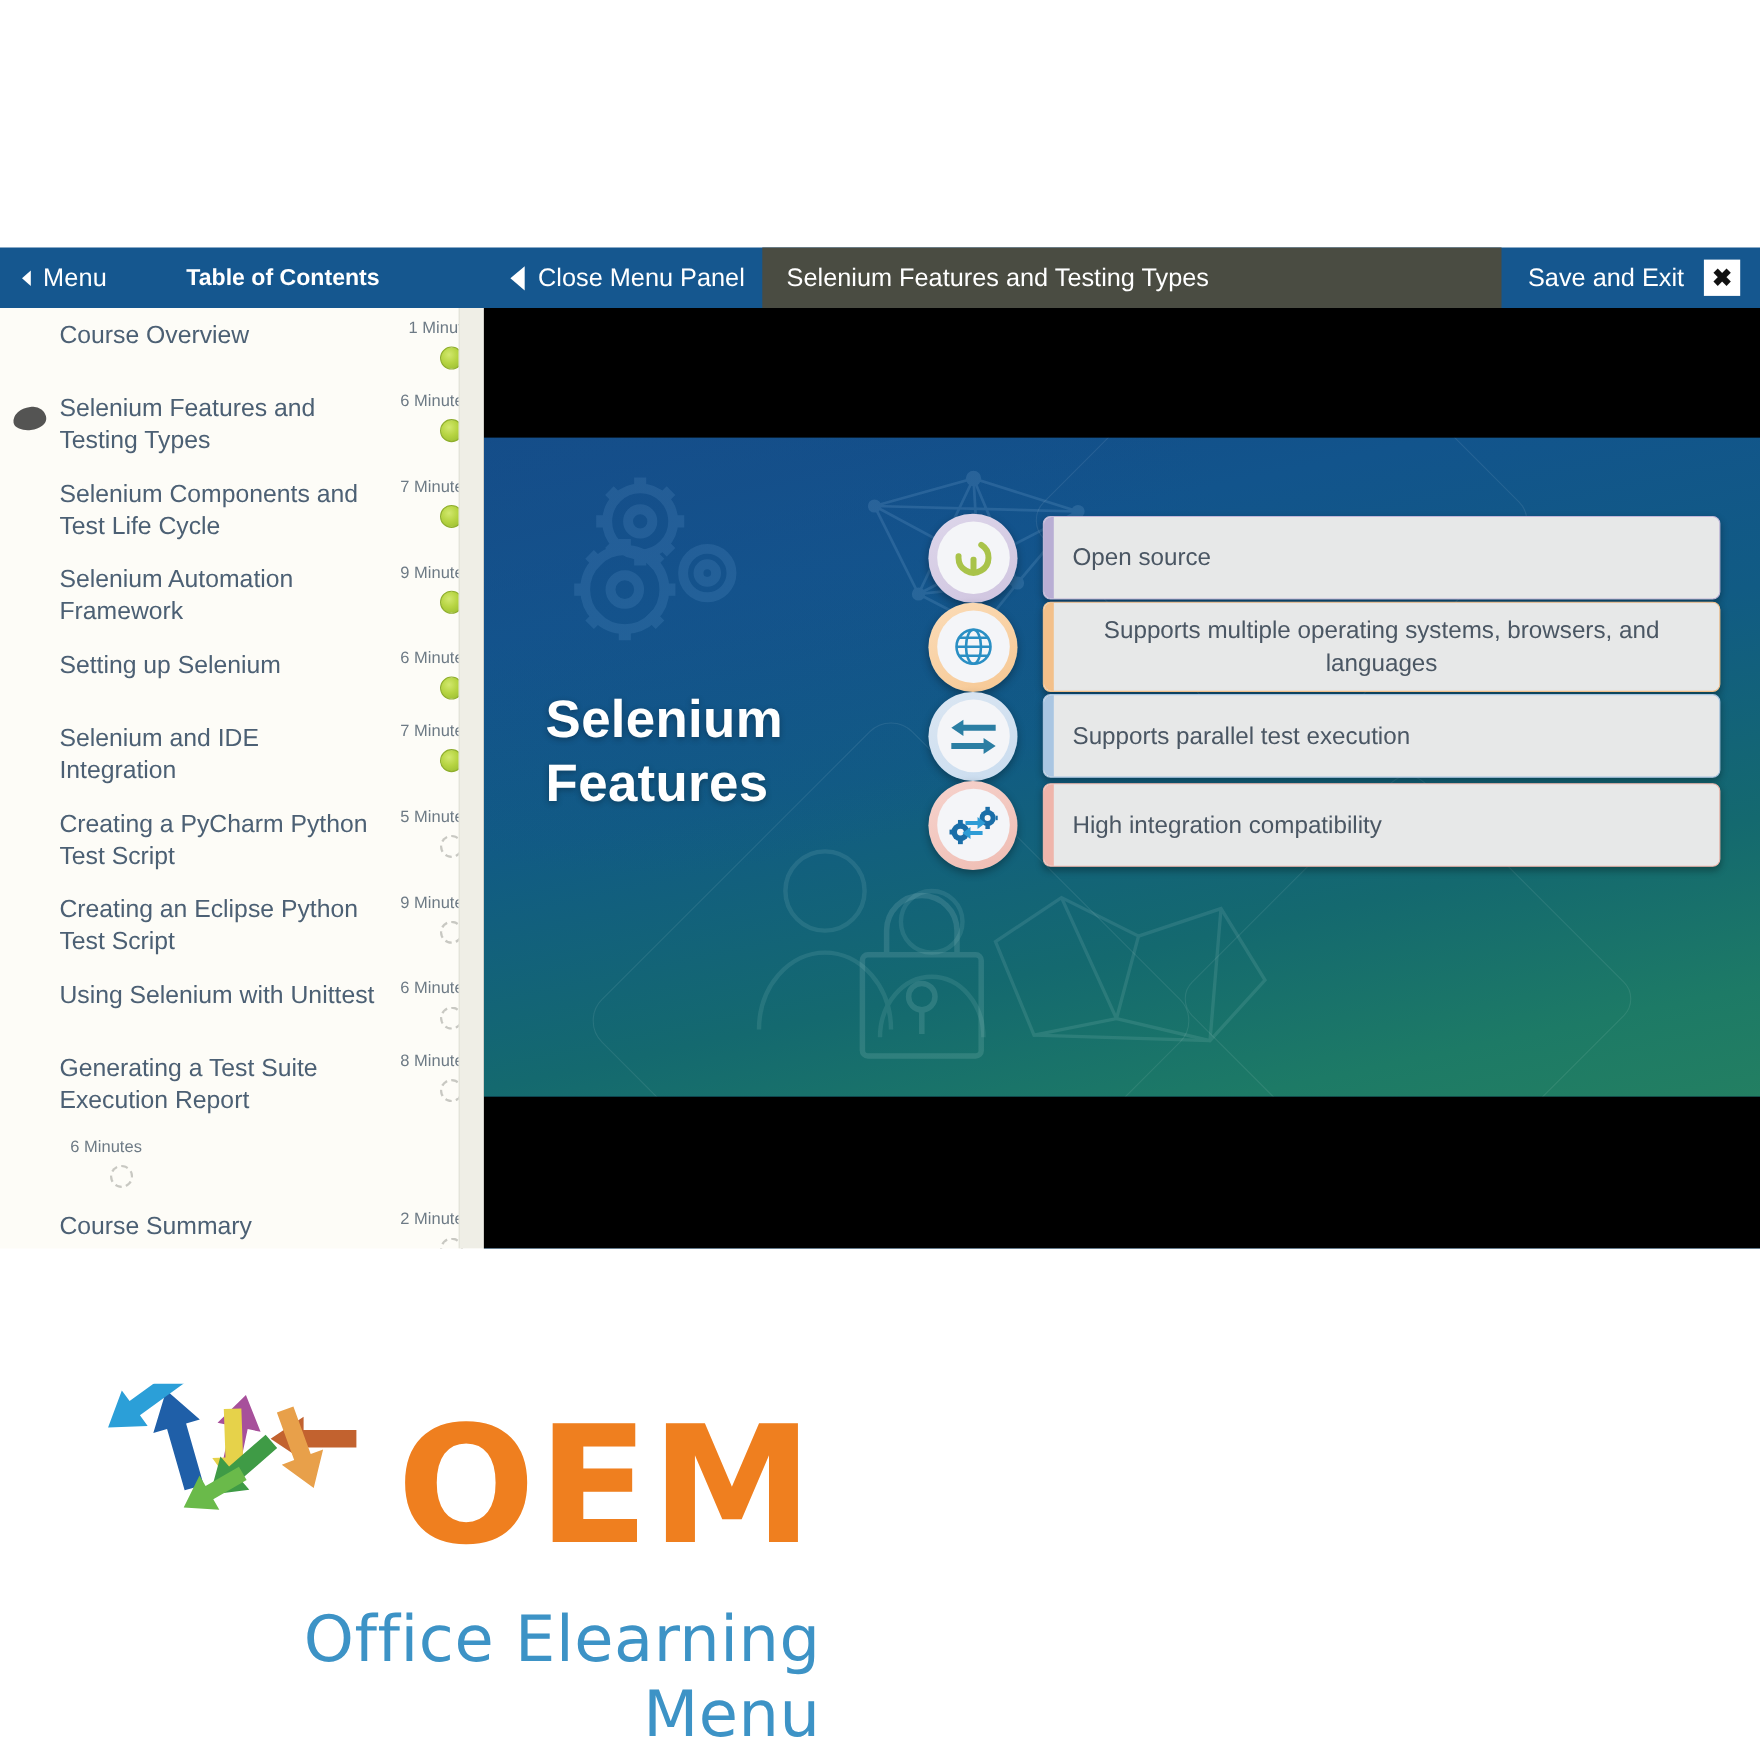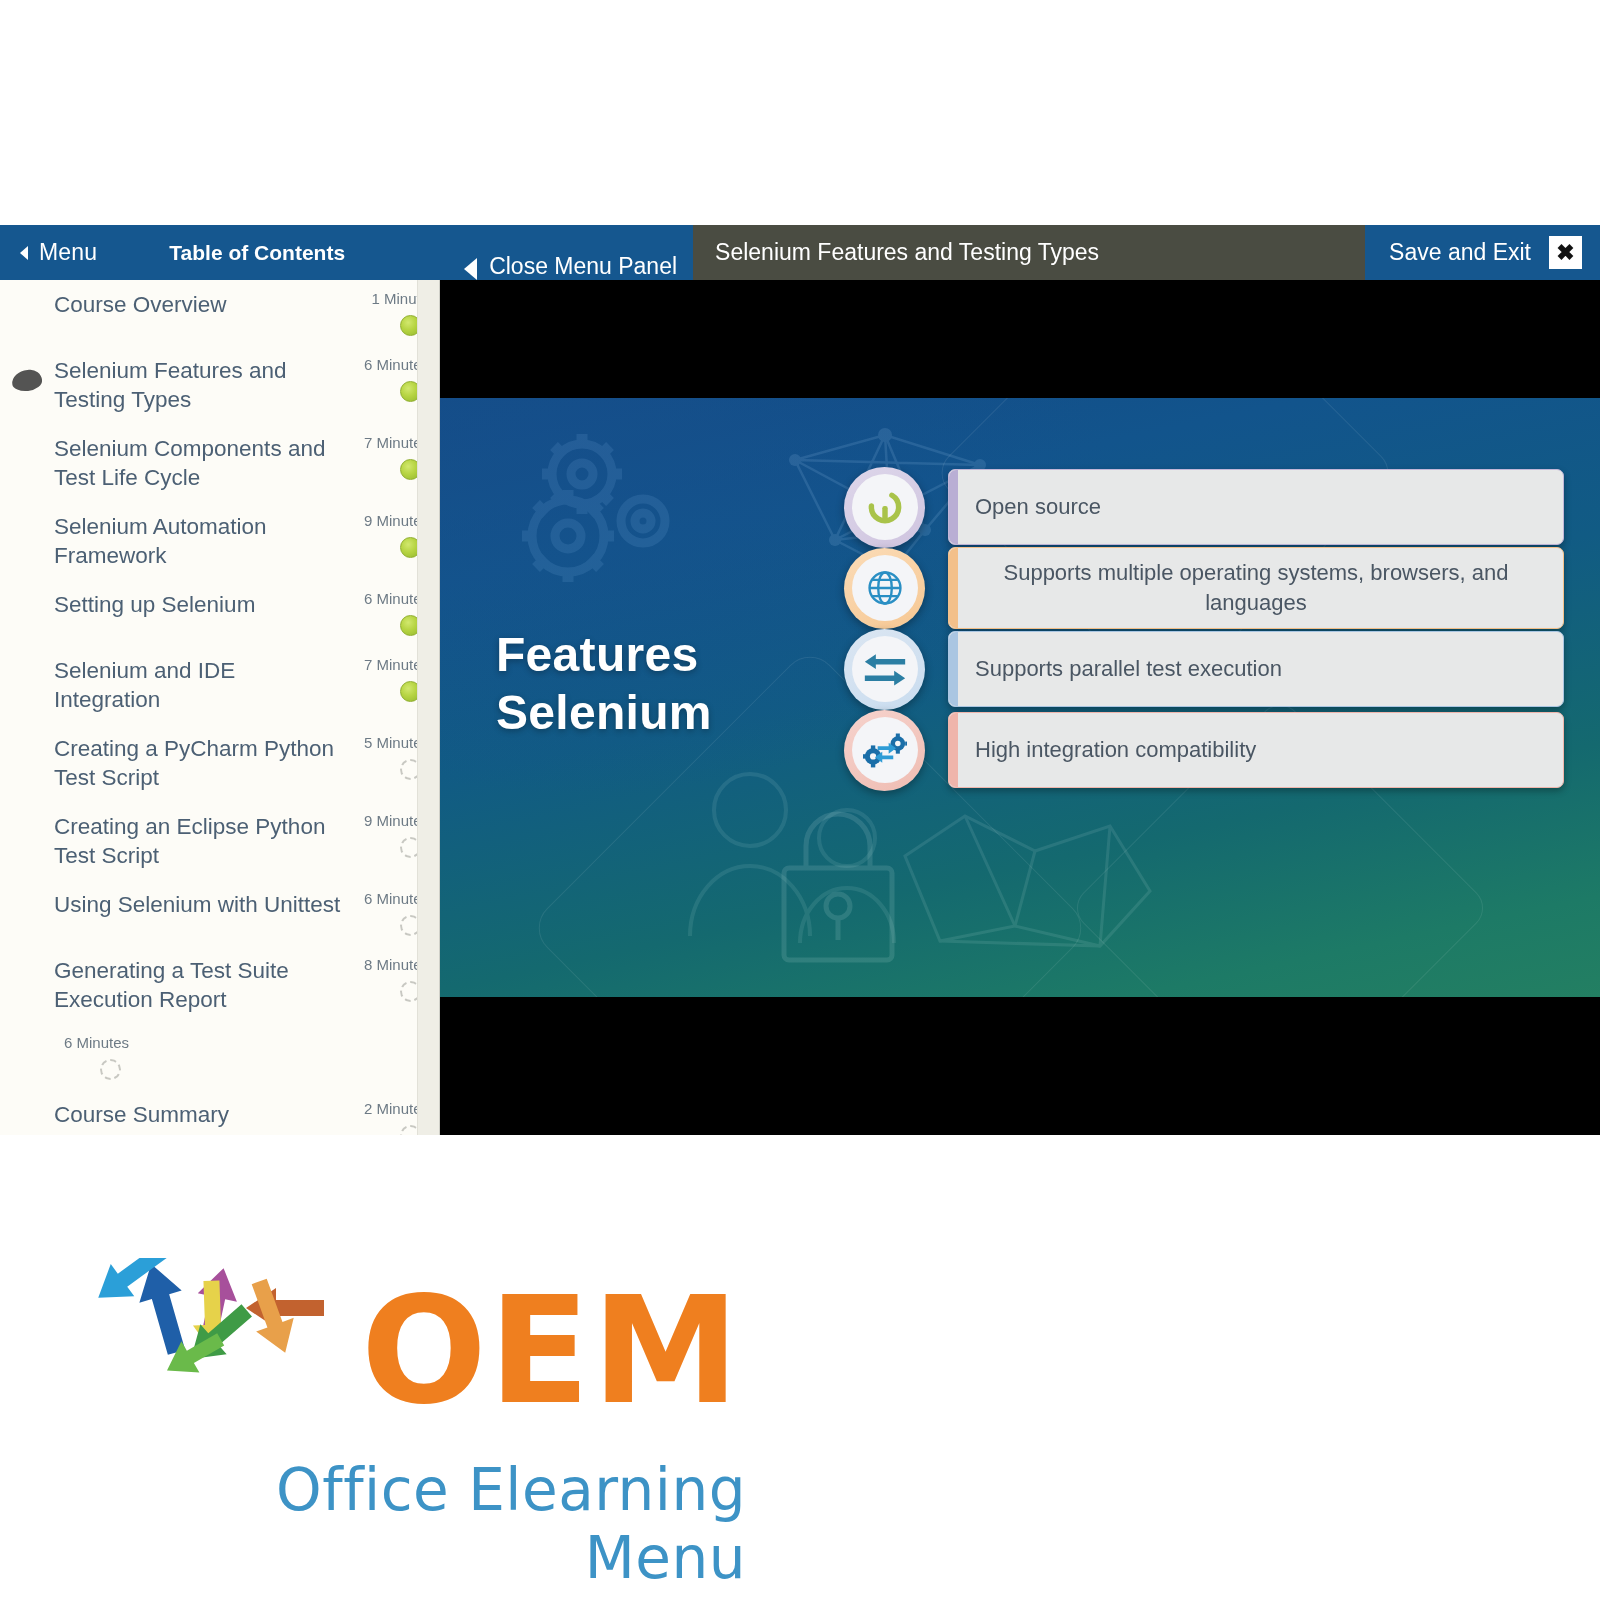--- a/index.html
+++ b/index.html
@@ -44,21 +44,21 @@
     border-bottom: 7px solid transparent;
     border-right: 8px solid #ffffff;
   }
   .tb-toc {
     display: flex; align-items: center;
     color: #ffffff; font-size: 21px; font-weight: bold;
     padding: 0 20px; margin-left: 30px;
   }
   .tb-spacer { flex: 1 1 auto; }
   .tb-close-panel {
-    display: flex; align-items: flex-end; gap: 12px;
+    display: flex; align-items: center; gap: 12px;
     color: #ffffff; font-size: 23px;
     padding: 0 16px 0 14px;
   }
   .tri-left {
     width: 0; height: 0;
     border-top: 11px solid transparent;
     border-bottom: 11px solid transparent;
     border-right: 13px solid #ffffff;
   }
   #slide-title-bar {
@@ -500,22 +500,22 @@
             <path d="M70 20 L120 130 M215 30 L205 150 M45 145 L205 150"></path>
           </g>
         </svg>
       </div>
 
       <div class="hexline" style="left:560px; top:-90px; width:330px; height:330px; transform:rotate(45deg); border-radius:24px;"></div>
       <div class="hexline" style="left:170px; top:330px; width:400px; height:400px; transform:rotate(45deg); border-radius:28px;"></div>
       <div class="hexline" style="left:690px; top:360px; width:300px; height:300px; transform:rotate(45deg); border-radius:22px;"></div>
 
       <div id="slide-heading">
+        <div>Selenium</div>
         <div>Features</div>
-        <div>Selenium</div>
       </div>
 
       <div id="feature-list">
           <div class="feature-row">
             <div class="feat-icon ring-purple">
               <div class="inner">
                 <svg width="40" height="40" viewBox="0 0 44 44">
                   <g fill="none" stroke="#a9c34a" stroke-width="6" stroke-linecap="round">
                     <path d="M22 7 a15 15 0 1 0 0.01 0" stroke-dasharray="62 30" transform="rotate(-90 22 22)"></path>
                   </g>

